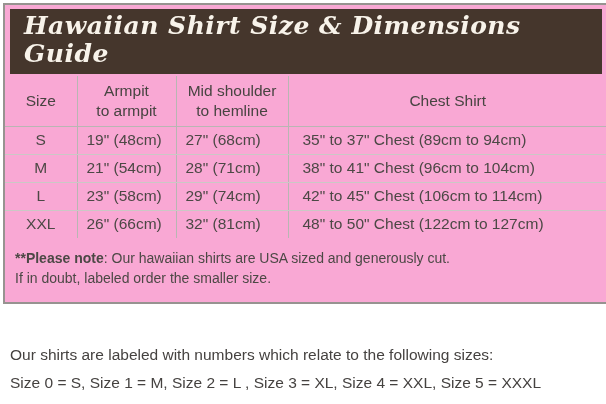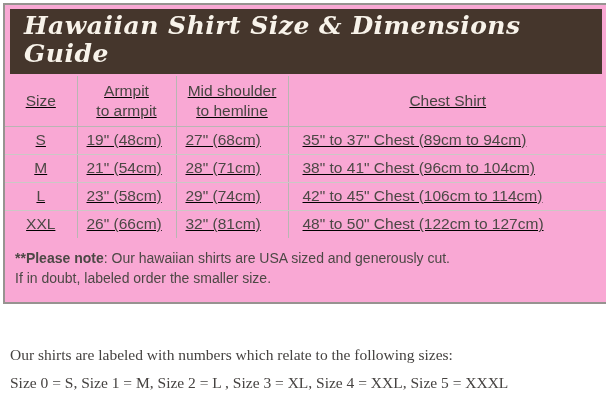--- a/index.html
+++ b/index.html
@@ -27,21 +27,20 @@
     font-size: 25px;
     letter-spacing: 0.5px;
     padding: 3px 8px 7px 14px;
     line-height: 1.1;
   }
   table.size-table {
     width: 100%;
     border-collapse: collapse;
     table-layout: fixed;
     border-style: hidden; 
-    text-decoration: underline;
   }
   .size-table th, .size-table td {
     border: 1px solid #b9b6b3;
     color: #4c4845;
     font-size: 15.5px;
     padding: 0 6px;
   }
   .size-table td { border-top-color: #cbc8c5; border-bottom-color: #cbc8c5; }
   .size-table th {
     height: 50px;
@@ -64,21 +63,20 @@
     color: #4c4845;
     line-height: 1.45;
   }
   .note-bold { font-weight: bold; }
   .footer-text {
     position: absolute;
     left: 10px; top: 341px;
     font-size: 15.5px;
     color: #454240;
     line-height: 1.8;
-    font-family: Liberation Serif, serif;
   }
 </style>
 </head>
 <body>
 
 <div class="guide-box">
   <div class="title-bar">Hawaiian Shirt Size &amp; Dimensions Guide</div>
 
   <table class="size-table">
     <colgroup>

